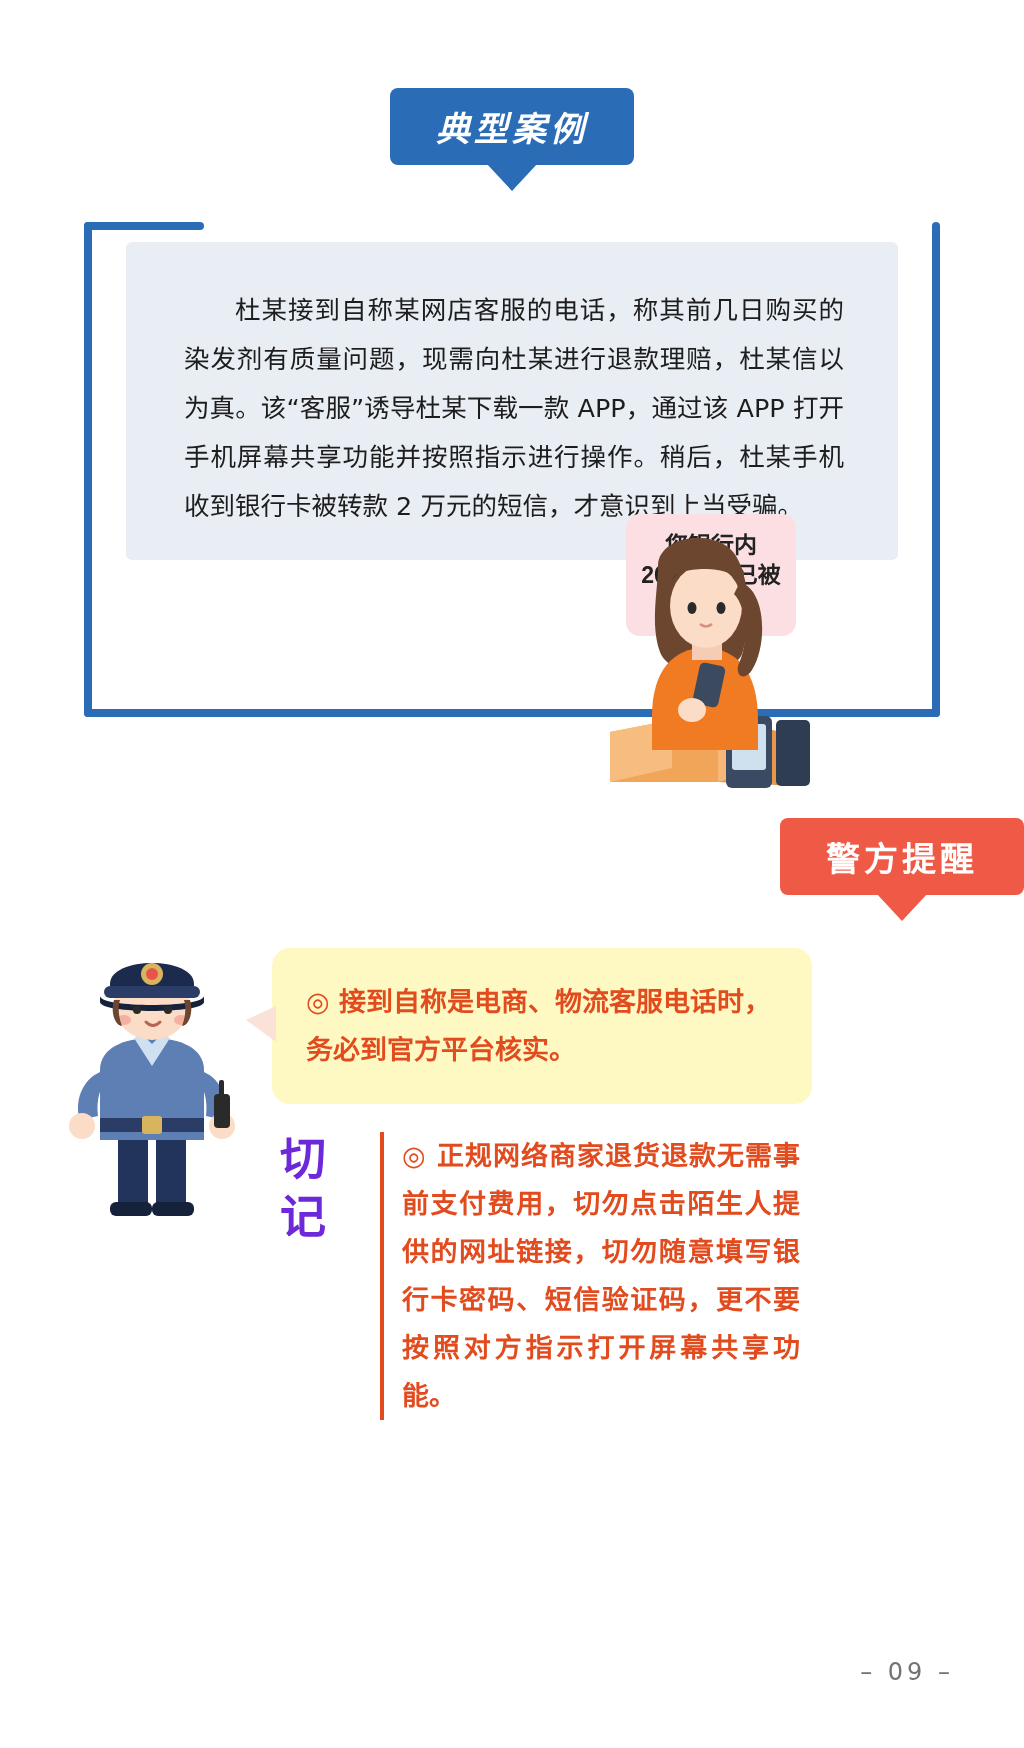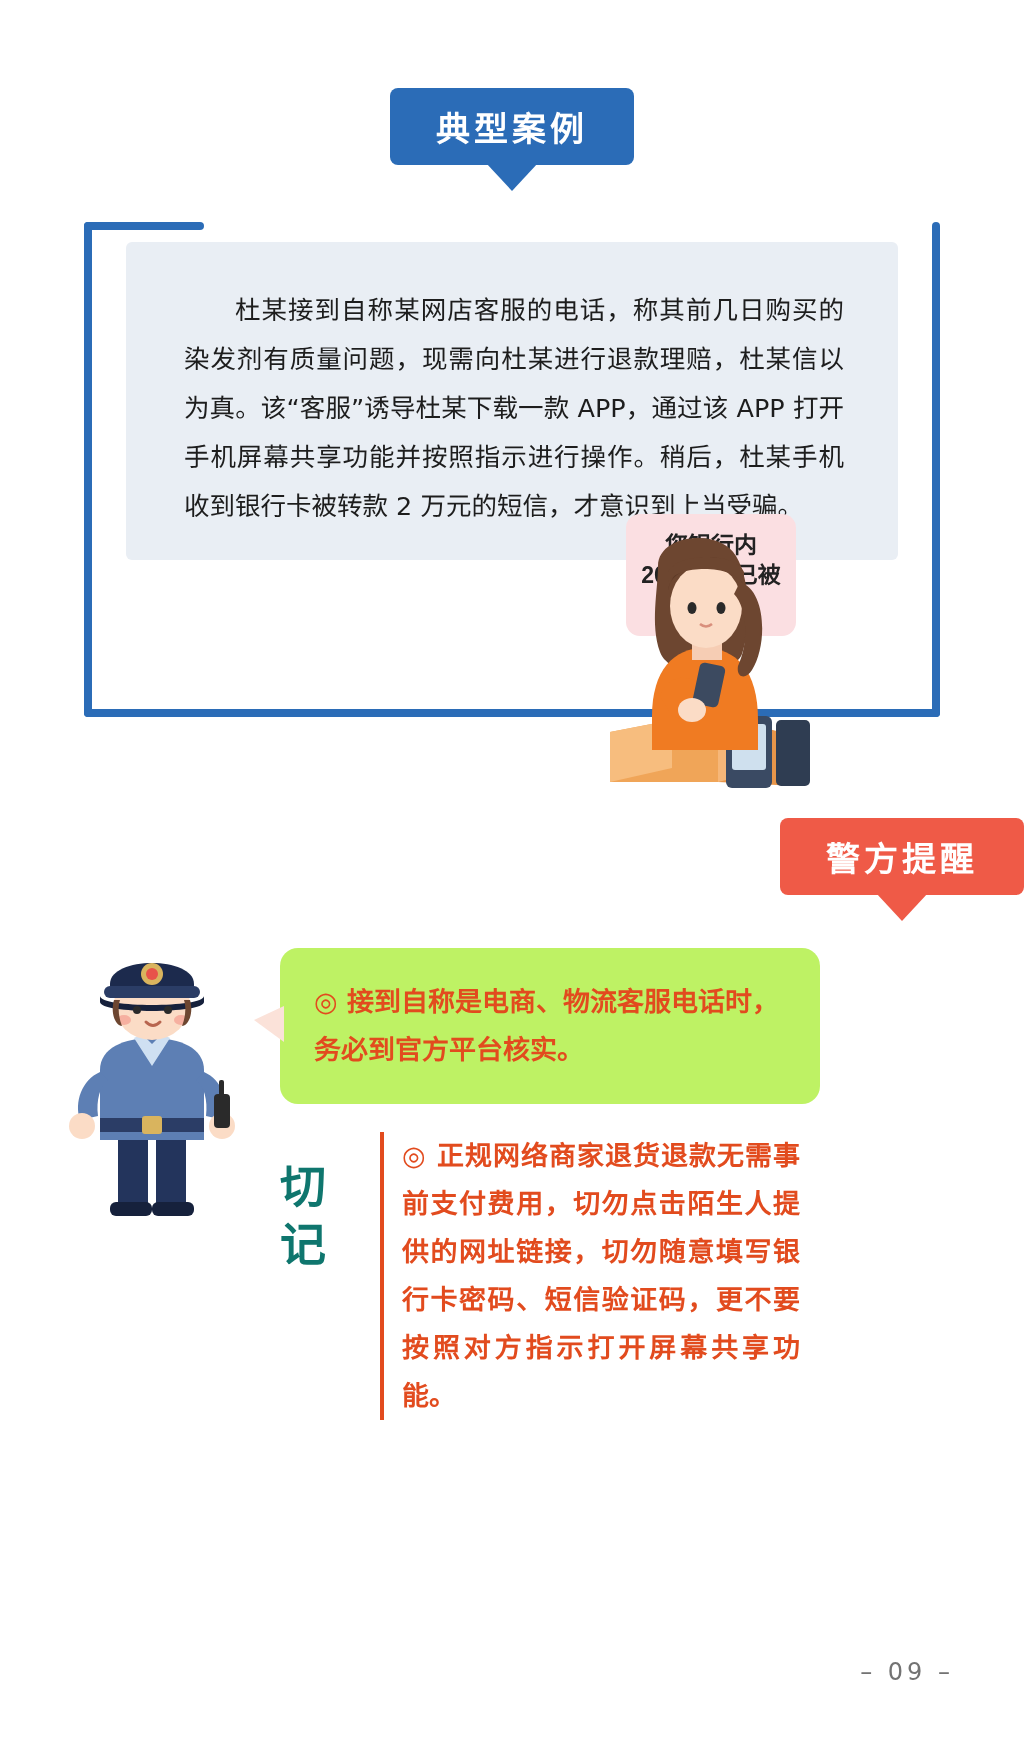--- a/index.html
+++ b/index.html
@@ -16,20 +16,21 @@
   }
 
   
   .case-banner-wrap {
     position: absolute;
     left: 0;
     top: 88px;
     width: 100%;
     display: flex;
     justify-content: center;
+    font-style: italic;
   }
   .banner {
     position: relative;
     padding: 14px 46px;
     border-radius: 8px;
     font-size: 34px;
     font-weight: bold;
     letter-spacing: 4px;
     color: #ffffff;
     font-family: "DejaVu Serif", "Liberation Serif", serif;
@@ -142,24 +143,24 @@
     position: absolute;
     left: 0;
     top: 818px;
     width: 100%;
     display: flex;
     justify-content: flex-end;
   }
 
   .tip-bubble {
     position: absolute;
-    left: 280px;
+    left: 272px;
     top: 948px;
     width: 540px;
-    background: #bef264;
+    background: #fef9c3;
     border-radius: 18px;
     padding: 30px 34px;
     box-sizing: border-box;
     font-size: 27px;
     line-height: 48px;
     color: #e24b1e;
     font-weight: bold;
     font-family: "DejaVu Sans", "Liberation Sans", sans-serif;
   }
   .tip-bubble::before {
@@ -175,25 +176,24 @@
   .police-illus { position: absolute; left: 38px; top: 940px; width: 230px; height: 280px; }
 
   
   .remember {
     position: absolute;
     left: 272px;
     top: 1130px;
     width: 62px;
     font-size: 46px;
     line-height: 58px;
-    color: #0f766e;
+    color: #6d28d9;
     font-weight: bold;
     font-family: "DejaVu Serif", "Liberation Serif", serif;
     text-align: center;
-    margin-top: 28px;
   }
   .remember-text {
     position: absolute;
     left: 380px;
     top: 1132px;
     width: 420px;
     border-left: 4px solid #e24b1e;
     padding-left: 18px;
     box-sizing: border-box;
     font-size: 27px;

